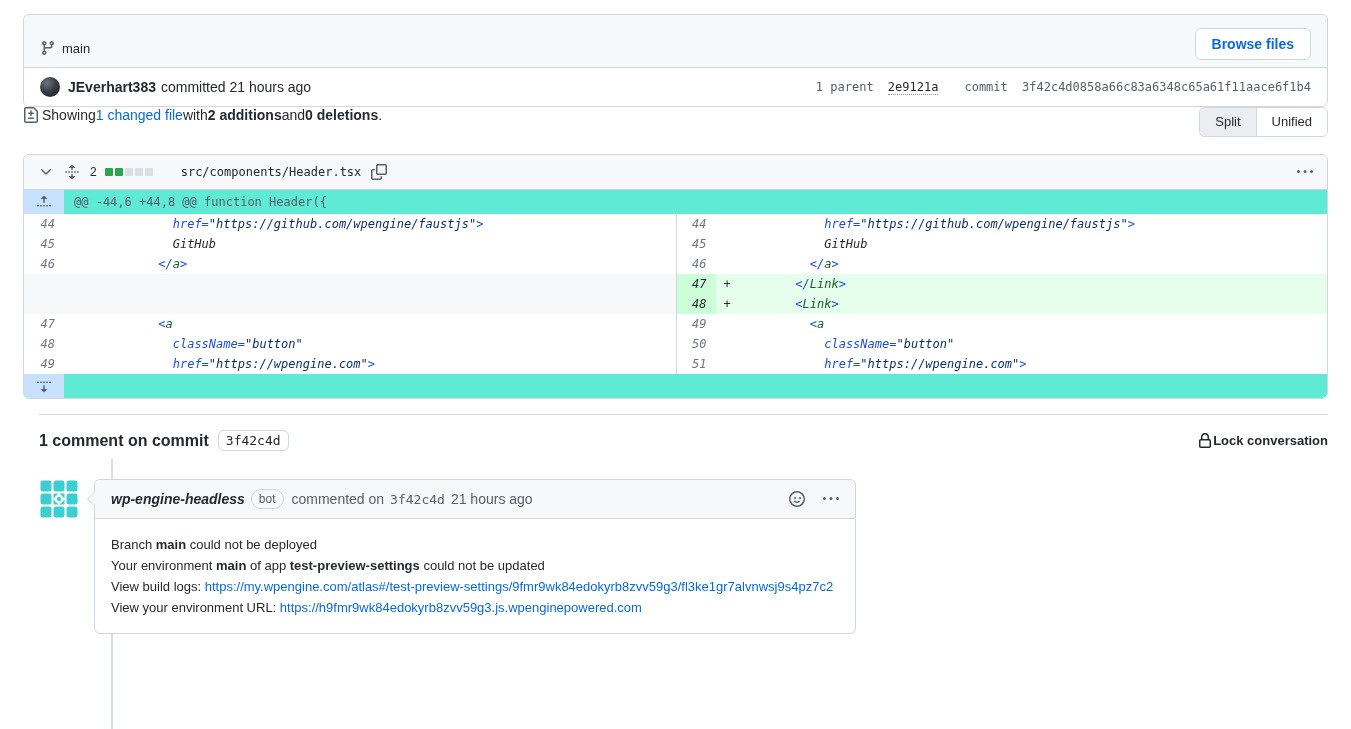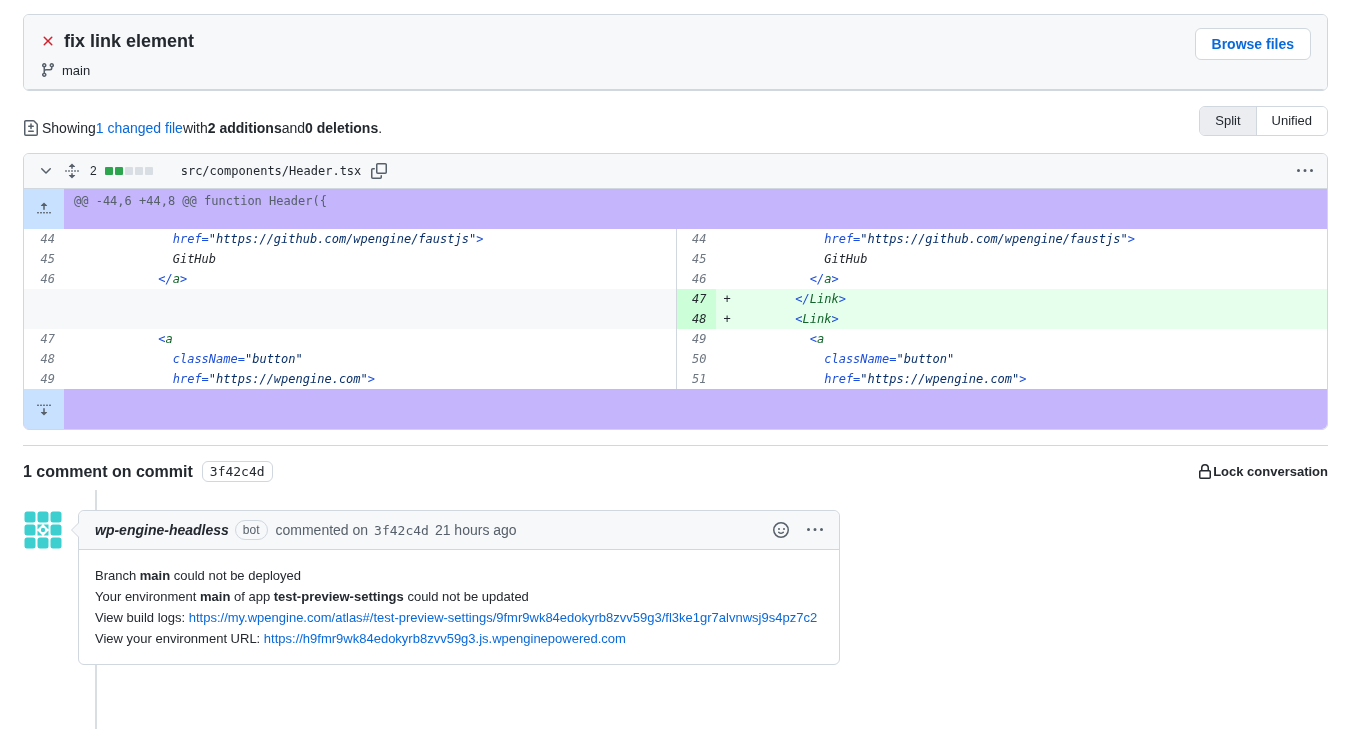--- a/index.html
+++ b/index.html
@@ -24,21 +24,21 @@
   .commit-meta-row { background:#fff; padding:9px 16px; display:flex; align-items:center; font-size:14px; }
   .author-avatar { width:20px; height:20px; border-radius:50%;
     background:radial-gradient(circle at 35% 30%, #6e7480 0%, #3a3f46 45%, #15181c 100%); margin-right:8px; flex:none; }
   .author-name { font-weight:600; margin-right:5px; }
   .meta-right { margin-left:auto; display:flex; align-items:center; gap:26px;
     font-family:"DejaVu Sans Mono","Liberation Mono",monospace; font-size:12px; color:#57606a; }
   .parent-sha { color:#24292f; border-bottom:1px dotted #8c959f; cursor:pointer; }
   .mono-gap { margin-right:7px; }
 
   
-  .toolbar { margin-top:15px; display:flex; align-items:flex-end; font-size:14px; }
+  .toolbar { display:flex; align-items:flex-start; font-size:14px; }
   .toolbar .file-diff-icon { margin-right:3px; }
   .toolbar .file-diff-icon svg { fill:#57606a; }
   .toolbar a.link { color:#0969da; text-decoration:none; cursor:pointer; }
   .toolbar b { font-weight:600; }
   .segmented { margin-left:auto; display:flex; border:1px solid #d0d7de; border-radius:6px; overflow:hidden;
     font-size:13px; font-weight:500; line-height:16px; }
   .seg { padding:6px 15px; background:#fff; cursor:pointer; color:#24292f; }
   .seg.selected { background:#ebedf0; }
   .seg + .seg { border-left:1px solid #d0d7de; }
 
@@ -61,27 +61,27 @@
   .cell-num.right { border-left:1px solid #d0d7de; }
   .cell-code { position:relative; height:20px; line-height:20px; padding-left:22px; white-space:pre; overflow:hidden; color:#24292f; }
   .mark { position:absolute; left:8px; color:#24292f; }
   .t-add { background:#e6ffec; }
   .cell-num.t-add { background:#ccffd8; color:#24292f; }
   .t-empty { background:#f6f8fa; }
   .c-p { color:#1d4ed8; }
   .c-s { color:#0a3069; }
   .c-e { color:#116329; }
 
-  .hunk-row { display:flex; background:#c4b5fd; height:40px; align-items:stretch; }
+  .hunk-row { display:flex; background:#5eead4; height:24px; align-items:stretch; }
   .hunk-gutter { width:40px; flex:none; background:#c8e1ff; display:flex; align-items:center; justify-content:center; cursor:pointer; }
   .hunk-gutter svg { fill:#57606a; }
   .hunk-text { line-height:24px; padding-left:10px; color:#57606a; white-space:pre; }
 
   
-  .comments { margin-top:15px; border-top:1px solid #d0d7de; padding-top:15px; position:relative; }
+  .comments { margin-top:15px; border-top:1px solid #d0d7de; padding-top:15px; position:relative;margin-left:16px; }
   .timeline-line { position:absolute; left:72px; top:44px; width:2px; height:700px; background:#d9dee3; }
   .comments-header { display:flex; align-items:center; justify-content:space-between; }
   .comments-heading { display:flex; align-items:center; gap:9px; font-size:16px; font-weight:600; }
   .sha-chip { font-family:"DejaVu Sans Mono","Liberation Mono",monospace; font-size:13px; font-weight:400;
     border:1px solid #d0d7de; border-radius:6px; padding:2px 7px; background:#fff; }
   .lock { display:flex; align-items:center; font-size:13px; font-weight:600; cursor:pointer; }
   .lock svg { fill:#24292f; }
 
   .comment { position:relative; margin-top:28px; display:flex; }
   .bot-avatar { width:40px; height:40px; flex:none; border-radius:6px; overflow:hidden; background:#fff; }
@@ -100,37 +100,38 @@
   .bubble-body strong { font-weight:600; }
   .body-link { color:#0969da; text-decoration:none; cursor:pointer; }
 </style>
 </head>
 <body>
 
 <div class="container">
 
   <div class="commit-box">
     <div class="commit-box-top">
-      <div class="commit-title">
-        <span class="x-icon">
-          <svg width="16" height="16" viewBox="0 0 16 16">
-              <path d="M3.72 3.72a.75.75 0 0 1 1.06 0L8 6.94l3.22-3.22a.75.75 0 1 1 1.06 1.06L9.06 8l3.22 3.22a.75.75 0 1 1-1.06 1.06L8 9.06l-3.22 3.22a.75.75 0 0 1-1.06-1.06L6.94 8 3.72 4.78a.75.75 0 0 1 0-1.06Z"></path>
-            </svg>
-        </span>
-        <span>fix link element</span>
-      </div>
       <div class="branch-row">
         <span>
           <svg width="16" height="16" viewBox="0 0 16 16">
               <path d="M9.5 3.25a2.25 2.25 0 1 1 3 2.122V6A2.5 2.5 0 0 1 10 8.5H6a1 1 0 0 0-1 1v1.128a2.251 2.251 0 1 1-1.5 0V5.372a2.25 2.25 0 1 1 1.5 0v1.836A2.493 2.493 0 0 1 6 7h4a1 1 0 0 0 1-1v-.628A2.25 2.25 0 0 1 9.5 3.25Zm-6 0a.75.75 0 1 0 1.5 0 .75.75 0 0 0-1.5 0Zm8.25-.75a.75.75 0 1 0 0 1.5.75.75 0 0 0 0-1.5ZM4.25 12a.75.75 0 1 0 0 1.5.75.75 0 0 0 0-1.5Z"></path>
             </svg>
         </span>
         <span>main</span>
       </div>
       <button class="browse-btn">Browse files</button>
+    </div>
+    <div class="commit-meta-row">
+      <span class="author-avatar"></span>
+      <span class="author-name">JEverhart383</span>
+      <span>committed 21 hours ago</span>
+      <span class="meta-right">
+        <span><span class="mono-gap">1 parent </span><a class="parent-sha">2e9121a</a></span>
+        <span><span class="mono-gap">commit </span><span>3f42c4d0858a66c83a6348c65a61f11aace6f1b4</span></span>
+      </span>
     </div>
   </div>
 
   <div class="toolbar">
     <span class="file-diff-icon">
       <svg width="16" height="16" viewBox="0 0 16 16">
           <path d="M1 1.75C1 .784 1.784 0 2.75 0h7.586c.464 0 .909.184 1.237.513l2.914 2.914c.329.328.513.773.513 1.237v9.586A1.75 1.75 0 0 1 13.25 16H2.75A1.75 1.75 0 0 1 1 14.25Zm1.75-.25a.25.25 0 0 0-.25.25v12.5c0 .138.112.25.25.25h10.5a.25.25 0 0 0 .25-.25V4.664a.25.25 0 0 0-.073-.177l-2.914-2.914a.25.25 0 0 0-.177-.073ZM8 3.25a.75.75 0 0 1 .75.75v1.5h1.5a.75.75 0 0 1 0 1.5h-1.5v1.5a.75.75 0 0 1-1.5 0V7h-1.5a.75.75 0 0 1 0-1.5h1.5V4A.75.75 0 0 1 8 3.25Zm-3 8a.75.75 0 0 1 .75-.75h4.5a.75.75 0 0 1 0 1.5h-4.5a.75.75 0 0 1-.75-.75Z"></path>
         </svg>
     </span>
     <span>Showing </span>

